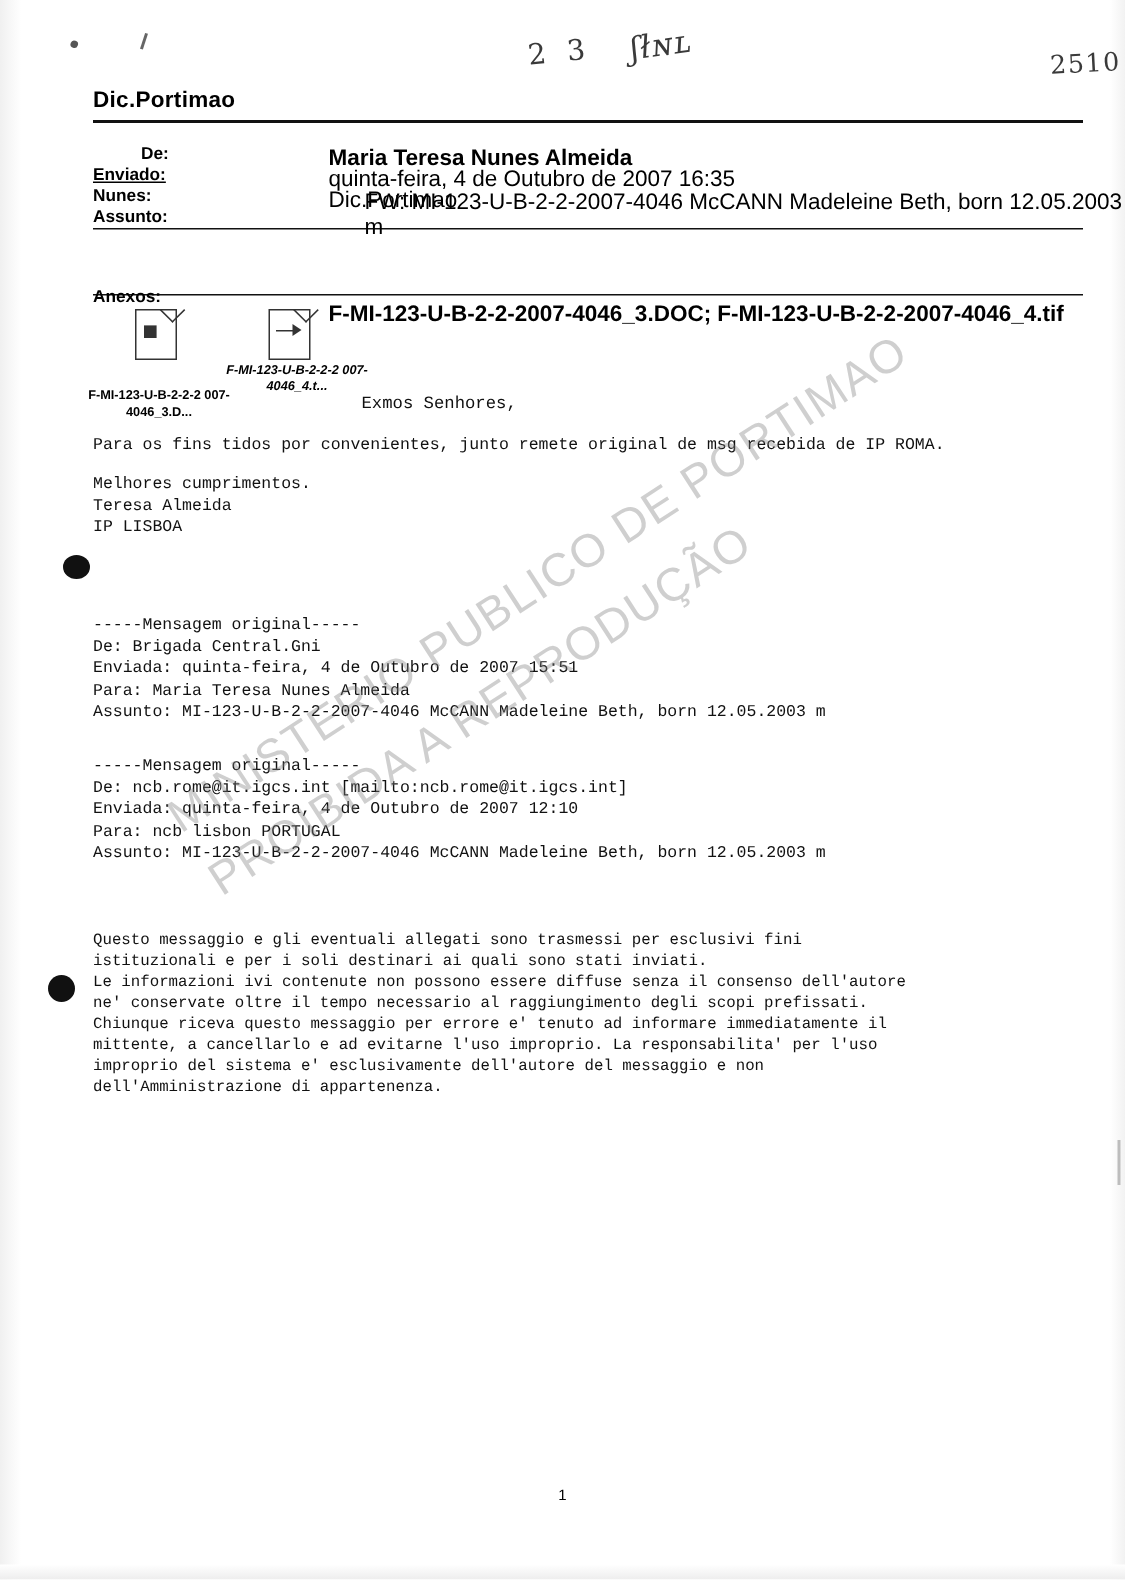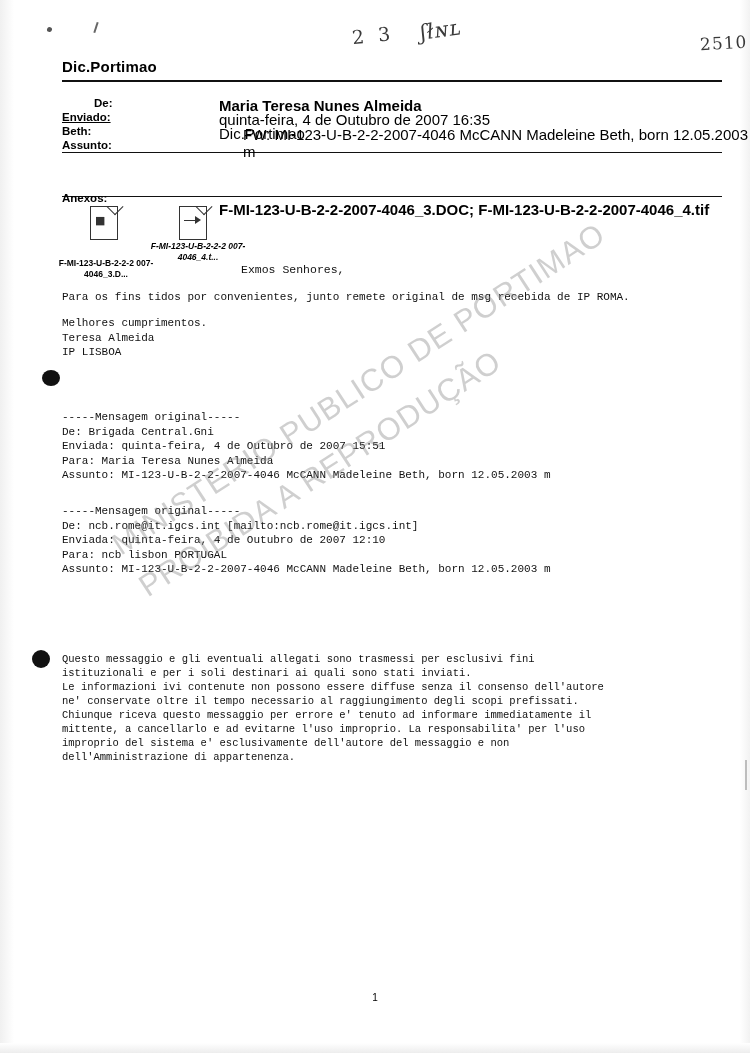--- a/index.html
+++ b/index.html
@@ -209,21 +209,21 @@
     position: absolute;
     left: 32px; top: 650px;
     width: 18px; height: 18px;
     background: #111;
     border-radius: 50%;
   }
 
   .msg1 { left: 62px; top: 410px; }
   .msg2 { left: 62px; top: 504px; }
   .notice { left: 62px; top: 587px; }
-  .disclaimer { left: 62px; top: 652px; font-size: 10.5px; line-height: 14px; }
+  .disclaimer { left: 62px; top: 620px; font-size: 10.5px; line-height: 14px; }
 
   
   .watermark {
     position: absolute;
     left: 150px; top: 370px;
     width: 480px; height: 320px;
     transform: rotate(-33deg);
     color: rgba(130,130,130,0.38);
     font-family: "Liberation Sans", sans-serif;
     font-size: 31px;
@@ -263,21 +263,21 @@
   <div class="handwriting hw-scribble">ʃłɴʟ</div>
   <div class="handwriting hw-num">2510</div>
 
   <div class="doc-title">Dic.Portimao</div>
   <div class="rule-top"></div>
   <div class="rule-mid"></div>
   <div class="rule-bottom"></div>
 
   <div class="hdr-label l-de">De:</div>
   <div class="hdr-label l-env">Enviado:</div>
-  <div class="hdr-label l-para">Beth:</div>
+  <div class="hdr-label l-para">Nunes:</div>
   <div class="hdr-label l-assu">Assunto:</div>
   <div class="hdr-label l-anex">Anexos:</div>
 
   <div class="hdr-value v-de">Maria Teresa Nunes Almeida</div>
   <div class="hdr-value v-env">quinta-feira, 4 de Outubro de 2007 16:35</div>
   <div class="hdr-value v-para">Dic.Portimao</div>
   <div class="hdr-value v-assu">FW: MI-123-U-B-2-2-2007-4046 McCANN Madeleine Beth, born 12.05.2003 m</div>
   <div class="hdr-value v-anex">F-MI-123-U-B-2-2-2007-4046_3.DOC; F-MI-123-U-B-2-2-2007-4046_4.tif</div>
 
   <div class="attach attach-1">

